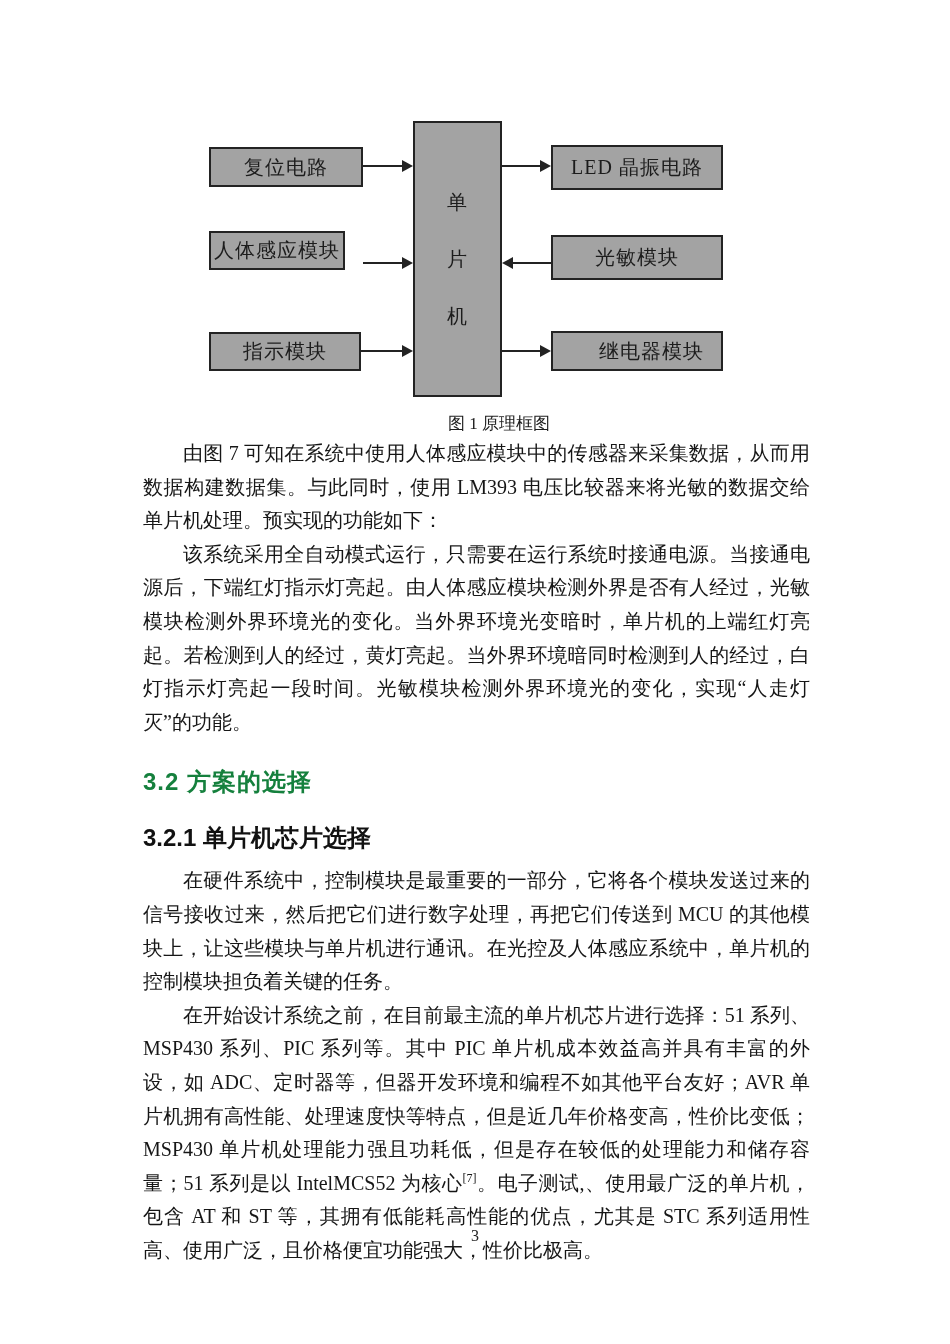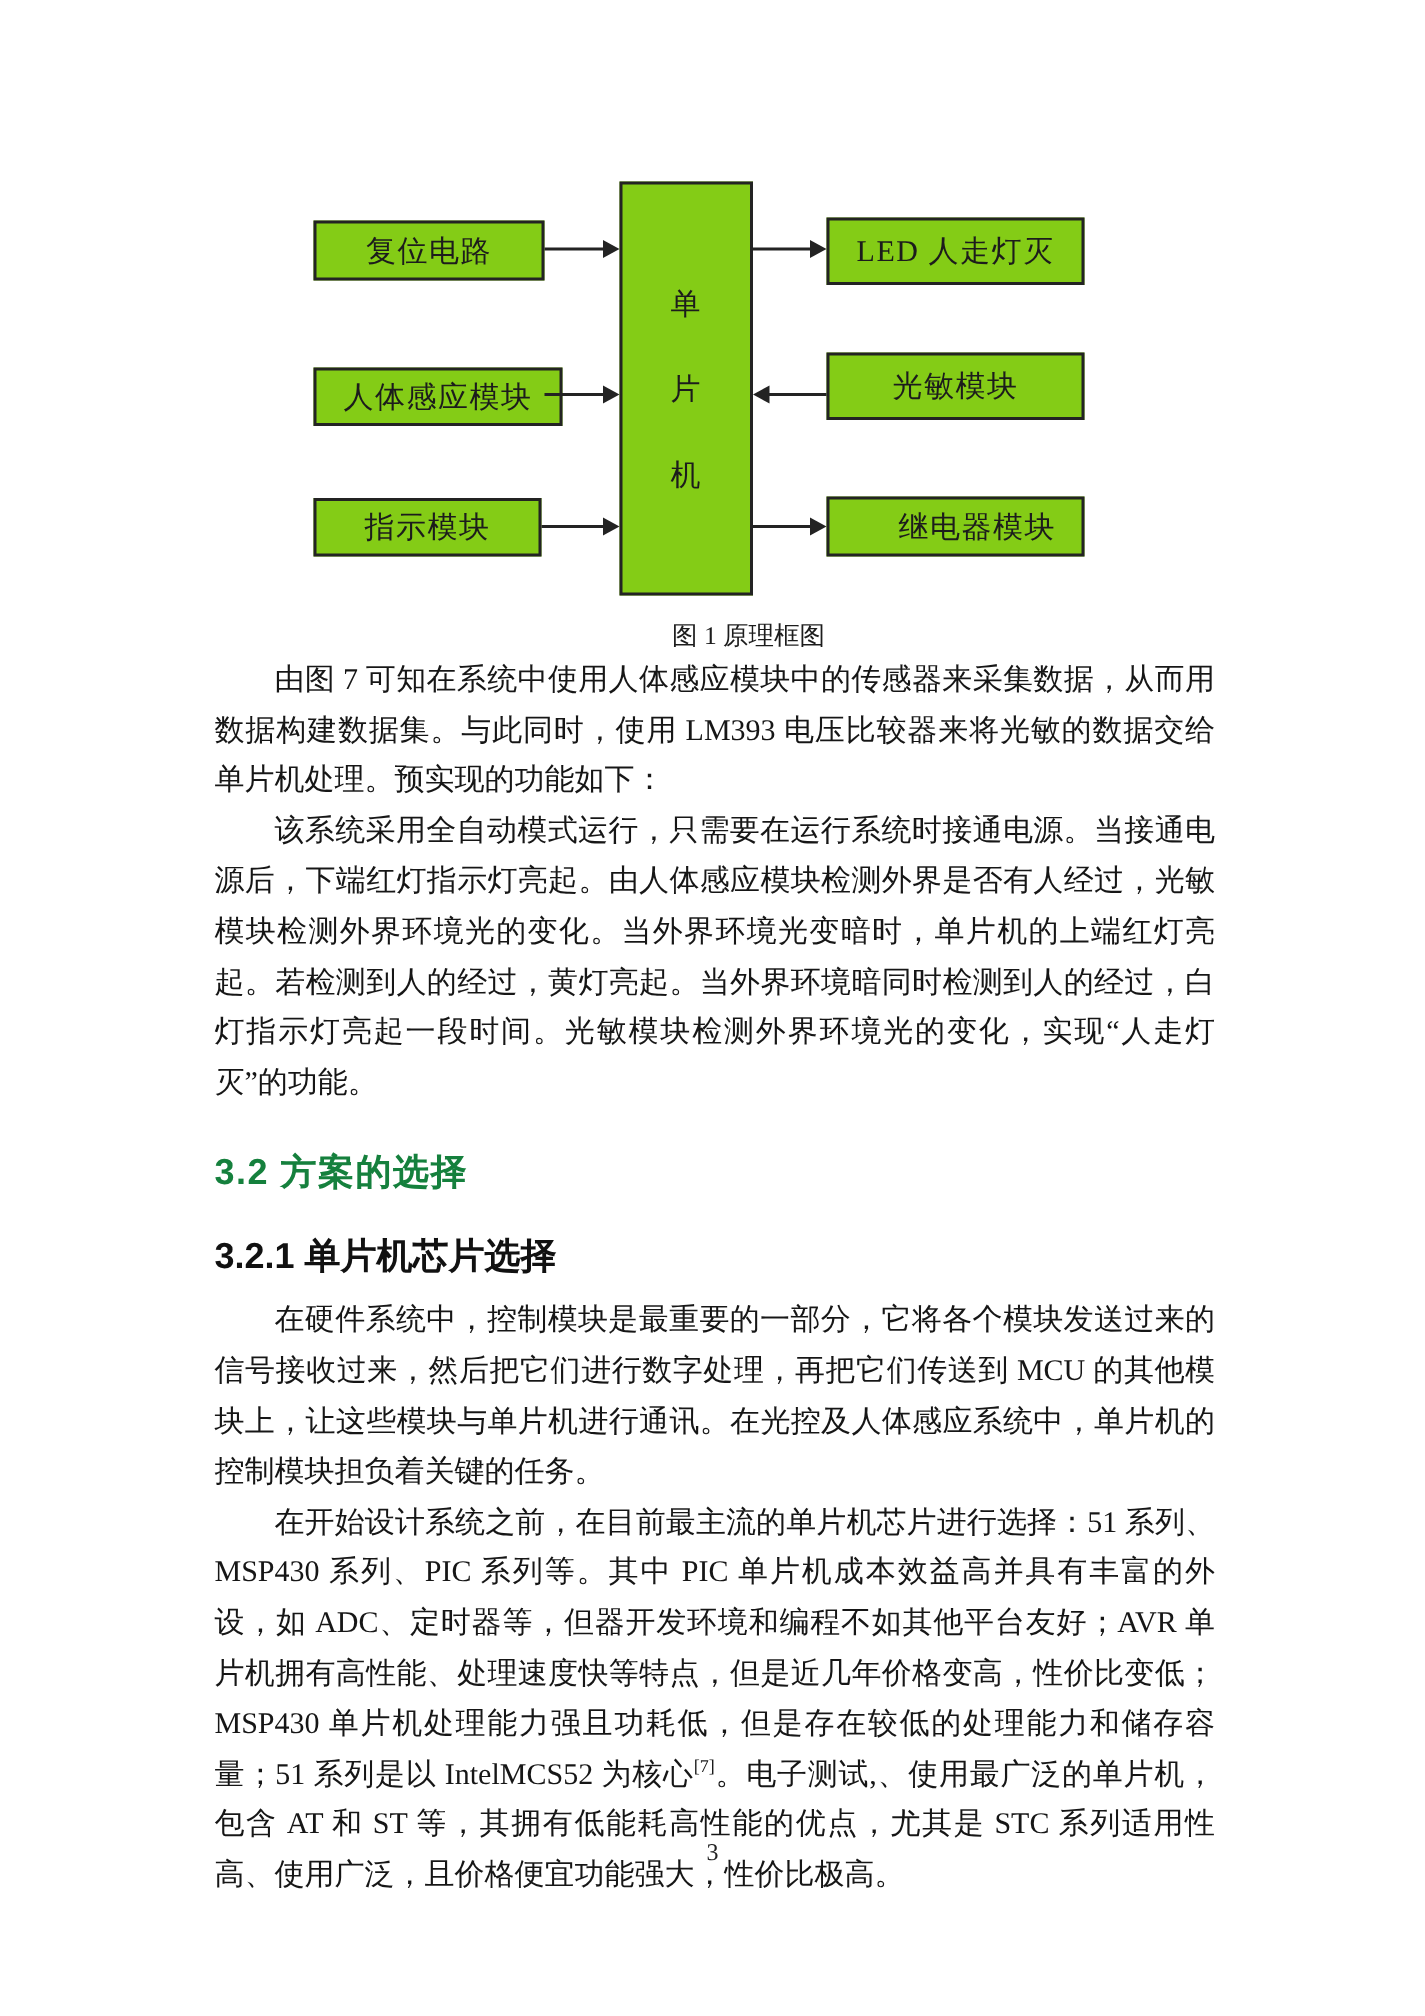--- a/index.html
+++ b/index.html
@@ -11,31 +11,31 @@
     overflow: hidden;
     font-family: "Liberation Serif", "DejaVu Serif", serif;
     color: #161616;
   }
 
   
   .fig { position: absolute; left: 0; top: 0; width: 950px; height: 435px; }
   .box {
     position: absolute;
     border: 2px solid #232323;
-    background: #84cc16;
+    background: #a3a3a3;
     display: flex;
     align-items: center;
     justify-content: center;
     font-size: 20px;
     color: #1c1c1c;
     letter-spacing: 1px;
     box-sizing: border-box;
   }
   .box-l1 { left: 209px; top: 147px; width: 154px; height: 40px; }
-  .box-l2 { left: 209px; top: 245px; width: 166px; height: 39px; }
+  .box-l2 { left: 209px; top: 231px; width: 136px; height: 39px; }
   .box-l3 { left: 209px; top: 332px; width: 152px; height: 39px; }
   .box-c  { left: 413px; top: 121px; width: 89px;  height: 276px; }
   .box-r1 { left: 551px; top: 145px; width: 172px; height: 45px; }
   .box-r2 { left: 551px; top: 235px; width: 172px; height: 45px; }
   .box-r3 { left: 551px; top: 331px; width: 172px; height: 40px; padding-left: 29px; }
   .vchars { display: flex; flex-direction: column; align-items: center; gap: 30px; font-size: 20px; }
 
   .aline { position: absolute; height: 2px; background: #232323; }
   .head-r::after {
     content: ""; position: absolute; right: -10px; top: -5px;
@@ -117,21 +117,21 @@
 
     <div class="box box-c">
       <div class="vchars">
         <span>单</span>
         <span>片</span>
         <span>机</span>
       </div>
     </div>
 
     <div class="box box-r1">
-      <span>LED 人走灯灭</span>
+      <span>LED 晶振电路</span>
     </div>
     <div class="box box-r2">
       <span>光敏模块</span>
     </div>
     <div class="box box-r3">
       <span>继电器模块</span>
     </div>
 
     <div class="aline head-r a1"></div>
     <div class="aline head-r a2"></div>

